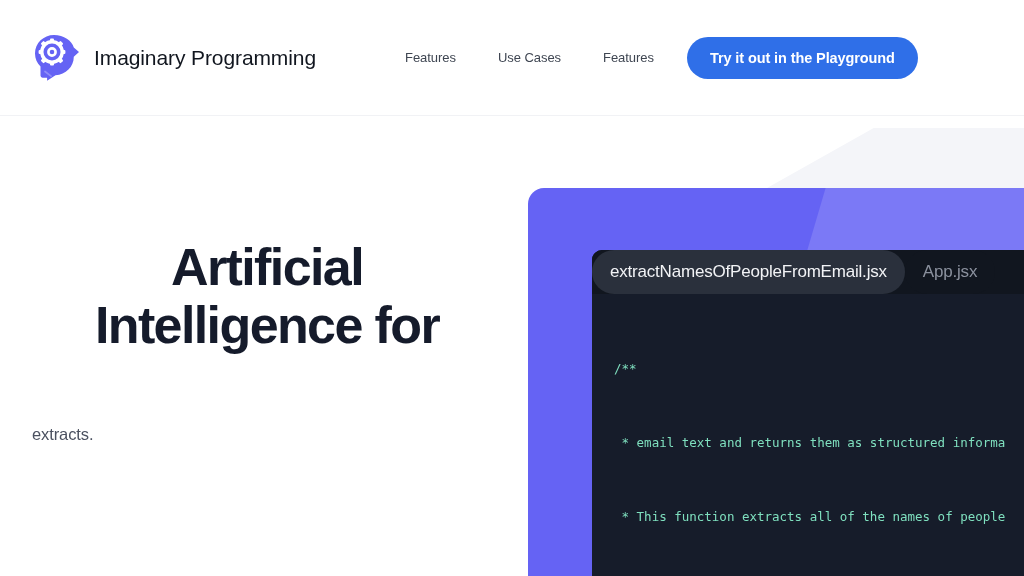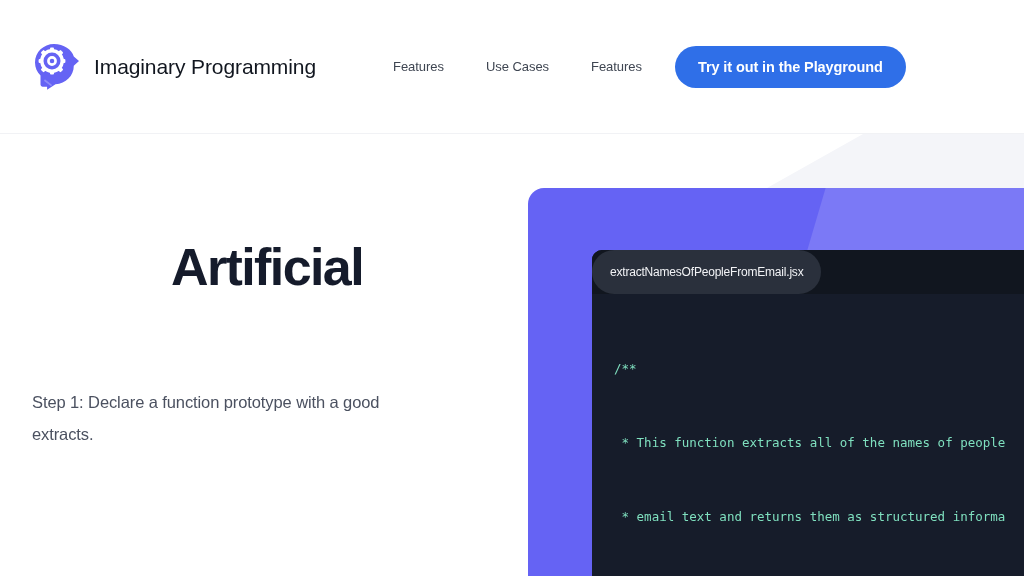--- a/index.html
+++ b/index.html
@@ -9,26 +9,27 @@
     background:#ffffff;
     font-family:"Liberation Sans", sans-serif;
     -webkit-font-smoothing:antialiased;
   }
 
   .page { position:relative; width:1024px; height:576px; overflow:hidden; background:#ffffff; }
 
   
   .header {
     position:absolute; top:0; left:0;
-    width:1024px; height:134px;
+    width:1024px; height:116px;
     background:#ffffff;
     border-bottom:1px solid #f1f2f5;
     display:flex; 
     padding:0 32px;
     z-index:40;
+    gap:12px;
   }
   .brand { display:flex; align-items:center; gap:14px; flex:0 0 auto; }
   .logo-mark { width:48px; height:50px; display:block; }
   .brand-name {
     font-size:21px; font-weight:400; color:#11161f;
     letter-spacing:-0.1px; white-space:nowrap;
   }
 
   .nav { display:flex; align-items:center; margin-left:56px; gap:0; }
   .nav-link {
@@ -97,21 +98,21 @@
     display:flex; flex-direction:column;
   }
   .tabbar {
     height:44px; flex:0 0 44px;
     background:#11161f;
     display:flex; align-items:stretch;
   }
   .tab {
     display:flex; align-items:center;
     padding:0 18px;
-    font-size:12px; letter-spacing:-0.2px;
+    font-size:17px; letter-spacing:-0.2px;
     white-space:nowrap; cursor:pointer;
     font-family:"Liberation Sans", sans-serif;
     border-radius:22px;
   }
   .tab.active { background:#2a303c; color:#f2f3f6; }
   .tab.inactive { background:#11161f; color:#8b919e; }
 
   .code {
     flex:1 1 auto;
     background:#161c2a;
@@ -159,44 +160,45 @@
       <a class="nav-link" href="#">Use Cases</a>
       <a class="nav-link" href="#">Features</a>
       <button class="cta">Try it out in the Playground</button>
     </nav>
 
   </header>
 
   <section class="hero-left">
     <h1 class="headline">
       <span>Artificial</span><br>
-      <br>
+      <span>Intelligence for</span><br>
     </h1>
     <p class="subcopy">
-      <span>Step 1: Declare a function prototype with a good</span><br>
+      <br>
       <span>extracts.</span><br>
     </p>
   </section>
 
   <div class="bg-wedge"></div>
 
   <div class="purple-card">
     <div class="lighter"></div>
   </div>
 
   <div class="editor">
 
     <div class="tabbar">
       <div class="tab active">extractNamesOfPeopleFromEmail.jsx</div>
+      <div class="tab inactive">App.jsx</div>
     </div>
 
     <div class="code">
       <div class="code-line">/**</div>
+      <div class="code-line"> * email text and returns them as structured informa</div>
       <div class="code-line"> * This function extracts all of the names of people</div>
-      <div class="code-line"> * email text and returns them as structured informa</div>
       
       
       
       
       
       
       
       
     </div>
 

